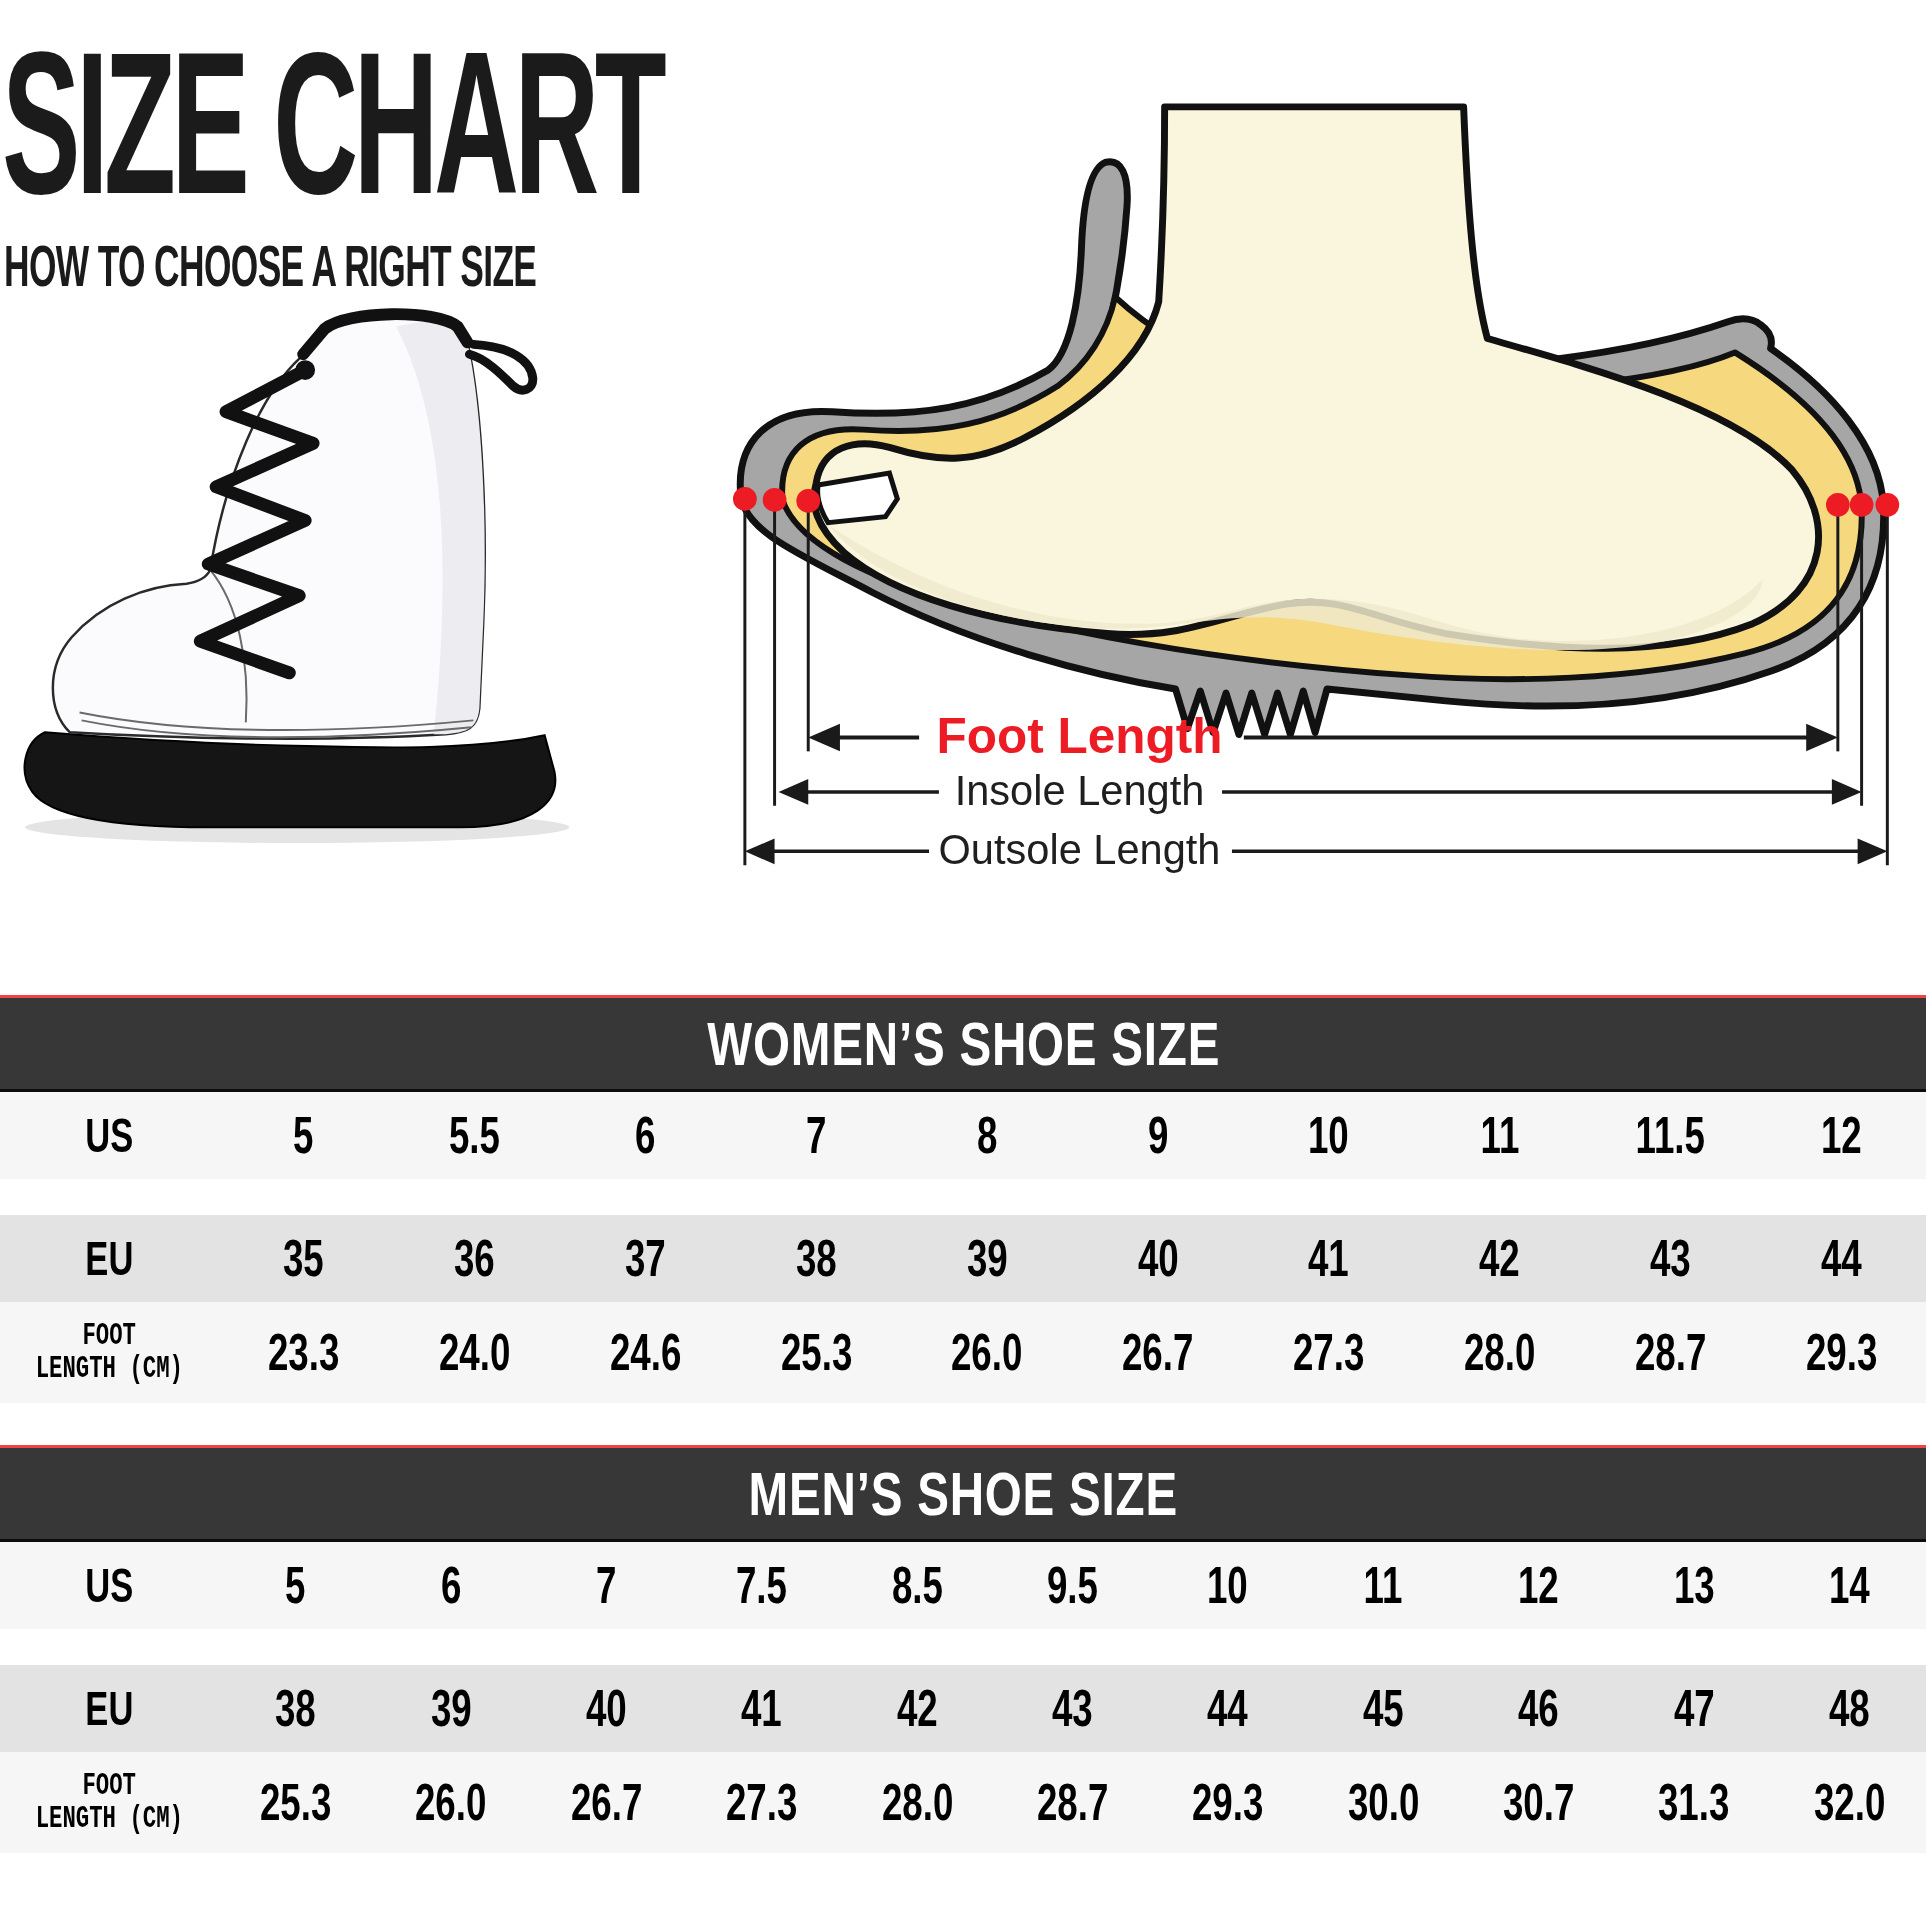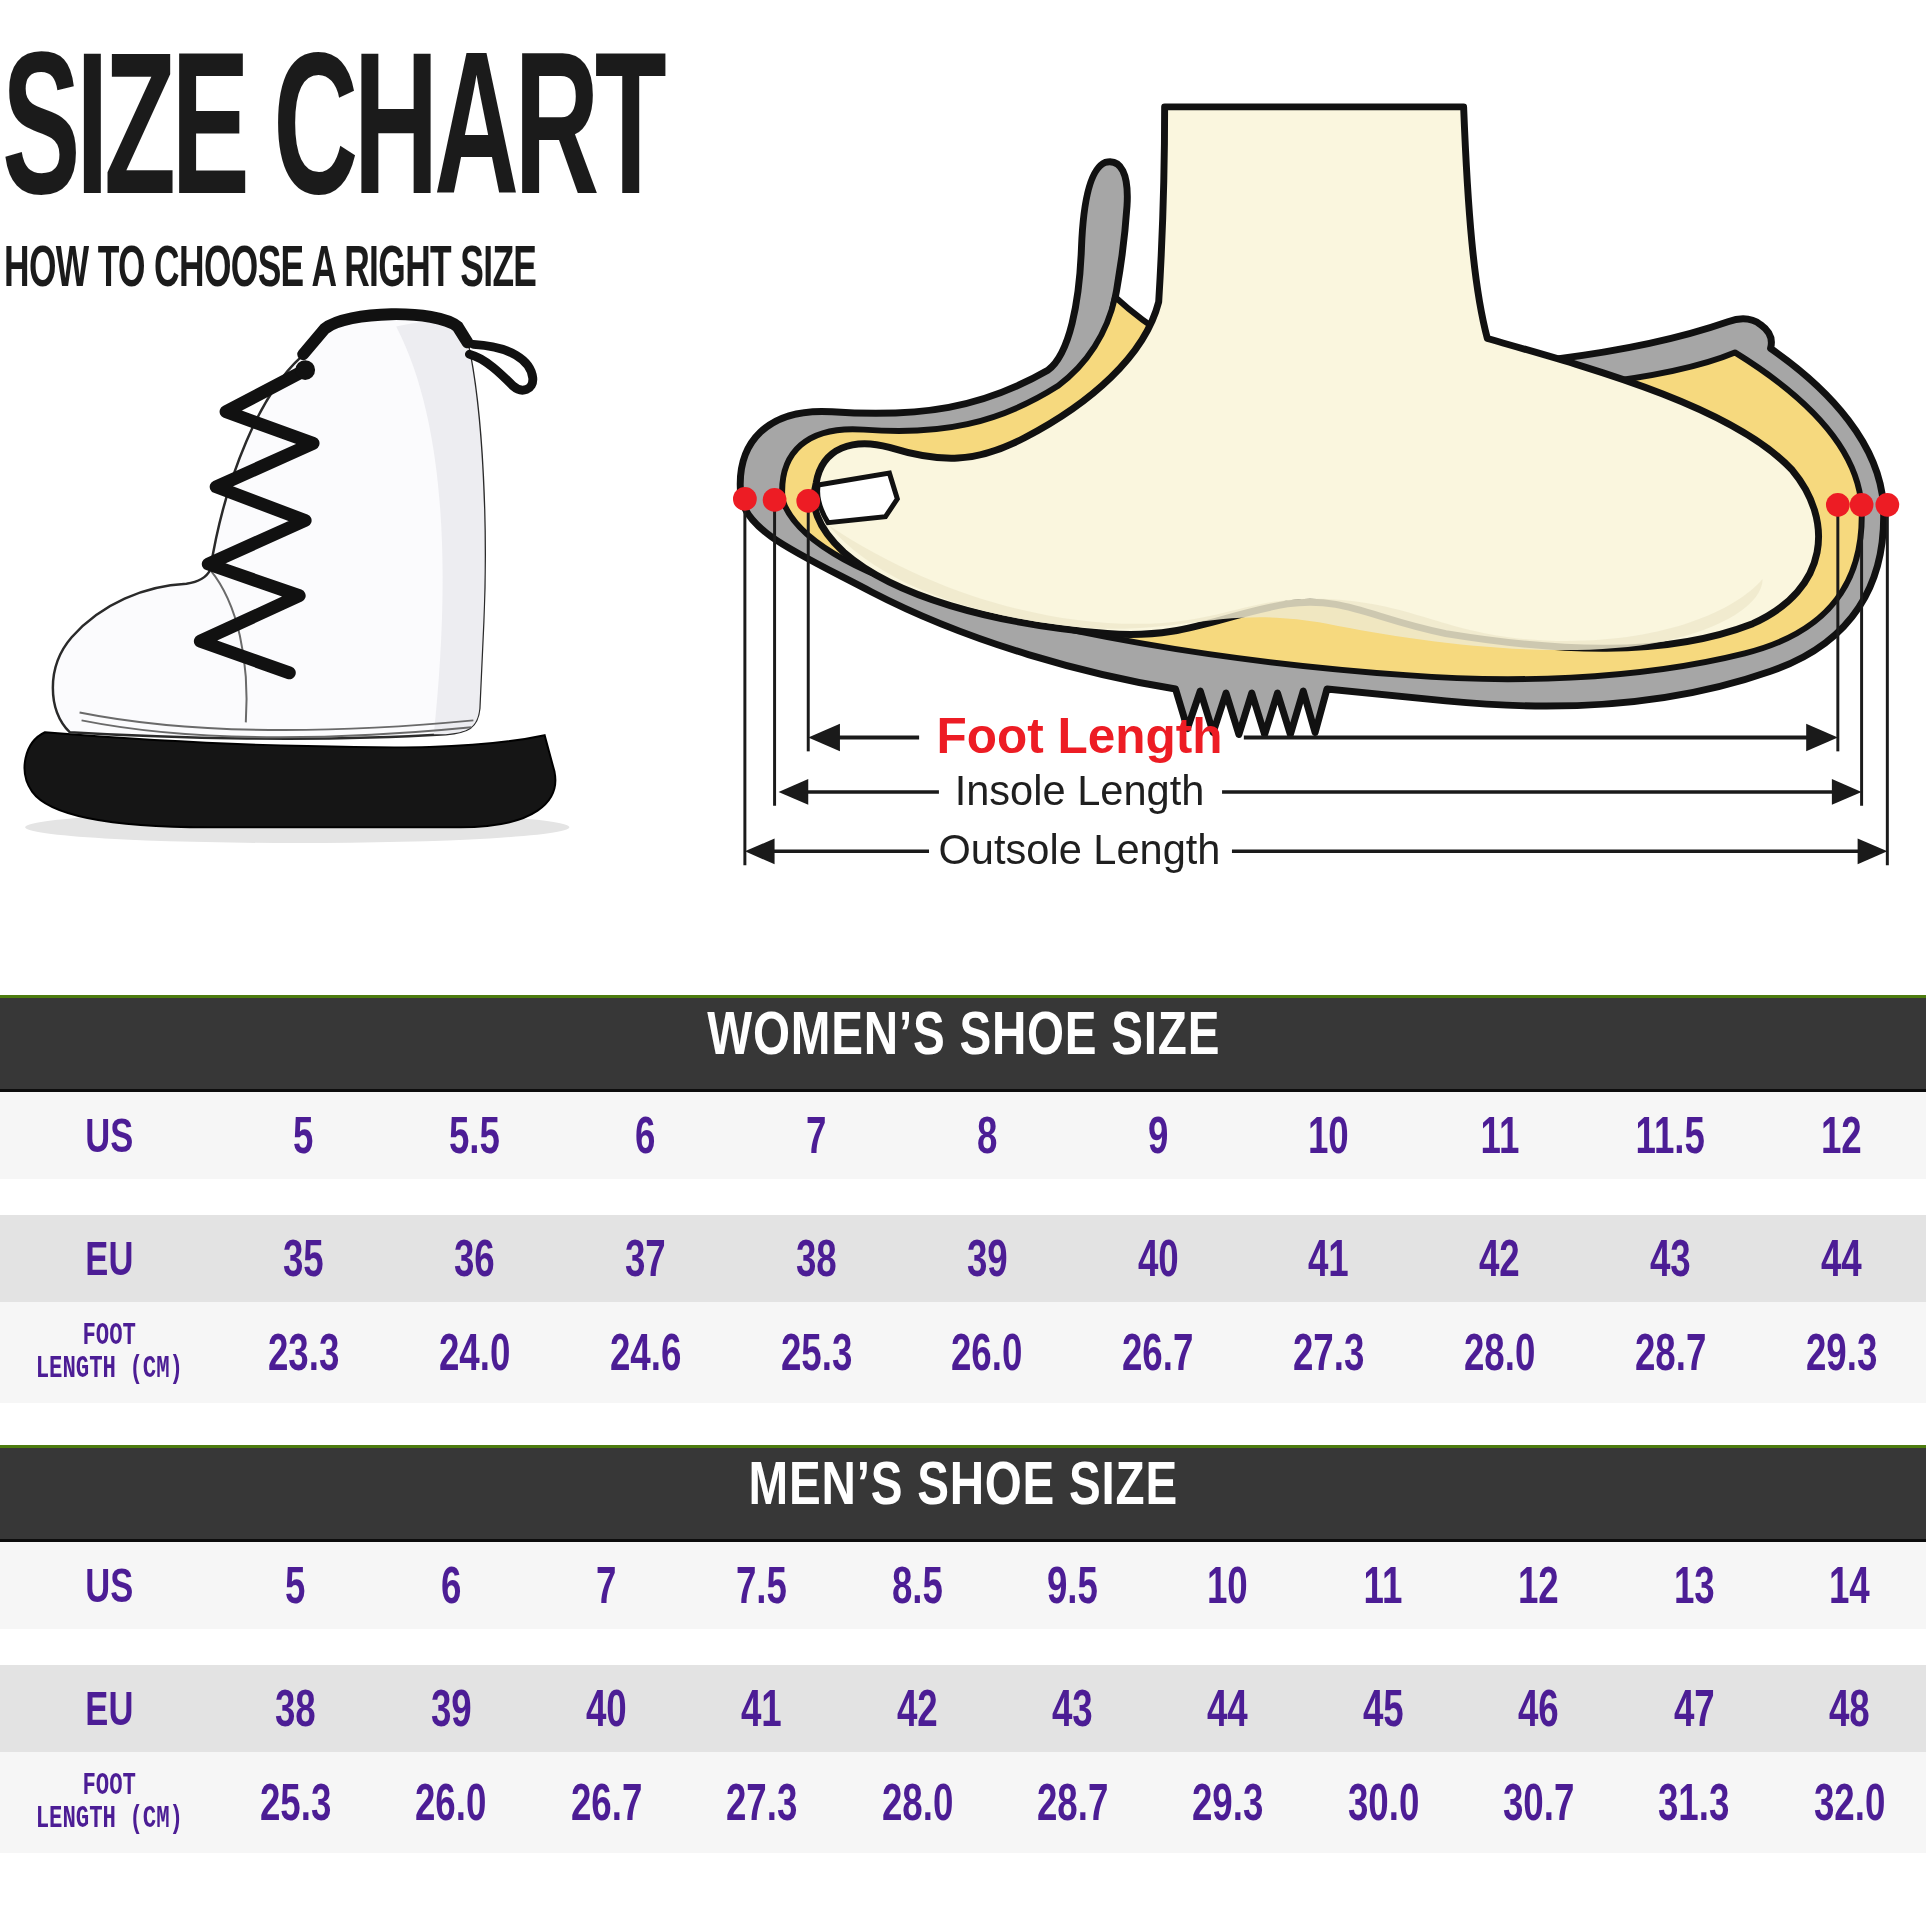--- a/index.html
+++ b/index.html
@@ -18,28 +18,28 @@
   .foot-diagram { position:absolute; left:634px; top:89px;  width:1287px; height:802px; }
 
   .foot-diagram .lbl-foot { font-family:"Liberation Sans",sans-serif; font-size:50px; font-weight:bold; fill:#ed1c24; }
   .foot-diagram .lbl      { font-family:"Liberation Sans",sans-serif; font-size:42px; fill:#1f1f1f; }
 
   
   .size-table { position:absolute; left:0; width:1927px; }
   .size-table.womens { top:995px; }
   .size-table.mens   { top:1445px; }
 
-  .table-header { height:91px; background:#373737; border-top:3px solid #4d7c0f; border-bottom:3px solid #0d0d0d;
-                  display:flex; justify-content:center; }
+  .table-header { height:91px; background:#373737; border-top:3px solid #ef4444; border-bottom:3px solid #0d0d0d;
+                  display:flex; align-items:center; justify-content:center; }
   .table-header .hdr { color:#ffffff; font-size:61px; font-weight:bold; letter-spacing:1px; }
 
   .cond { display:inline-block; transform:scaleX(0.72); white-space:nowrap; }
   .hdr.cond { transform:scaleX(0.78); }
 
-  .trow { display:grid; align-items:center; height:87px; background:#f6f6f6; color:#4c1d95; }
+  .trow { display:grid; align-items:center; height:87px; background:#f6f6f6; color:#000000; }
   .trow.shade { background:#e3e3e3;margin-top:36px; }
   .trow.foot-row { height:101px; }
   .cell { display:flex; align-items:center; justify-content:center; text-align:center; font-weight:bold; }
   .label-cell .cond { font-size:48px; }
   .value-cell .cond { font-size:51px; }
   .label-cell.two-line { flex-direction:column;font-family:Liberation Mono, monospace; }
   .label-cell.two-line .lab-line { font-size:31px; line-height:1.05; }
 </style>
 </head>
 <body>

